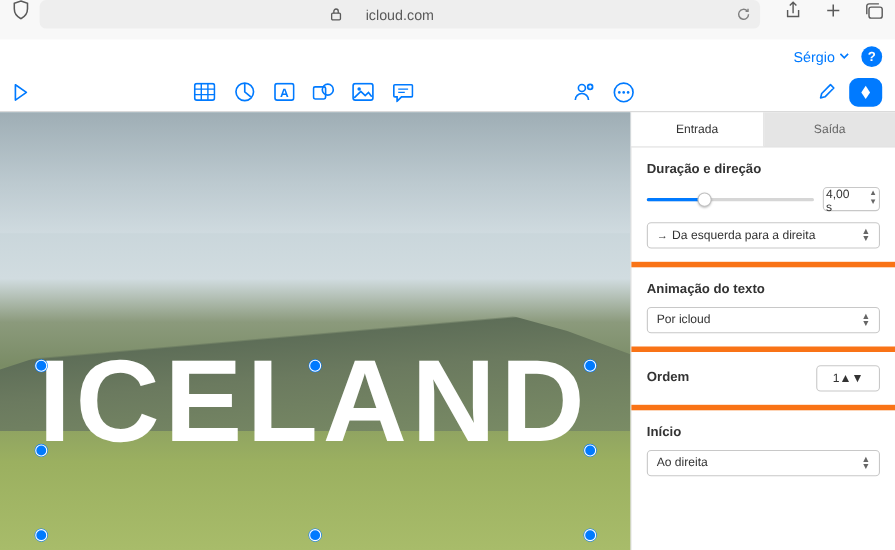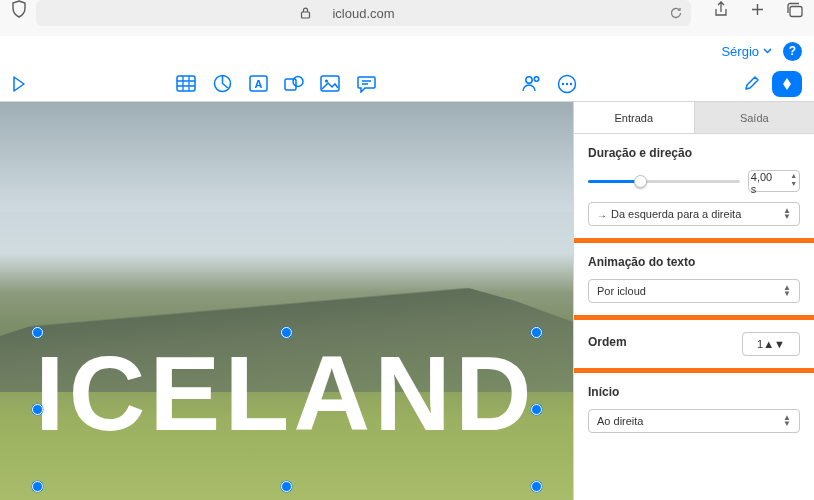--- a/index.html
+++ b/index.html
@@ -20,21 +20,21 @@
 .tool-group{display:flex;gap:14px;color:#007aff;position:absolute;left:175px}
 .tool-group span,.tool-group2 span{display:flex;align-items:center;justify-content:center;width:22px;height:22px}
 .tool-group2{display:flex;gap:14px;color:#007aff;position:absolute;left:520px}
 .right-tools{position:absolute;right:12px;display:flex;gap:10px;align-items:center}
 .brush-btn{color:#007aff;width:22px;height:22px;display:flex;align-items:center;justify-content:center}
 .anim-btn{width:30px;height:26px;background:#007aff;border-radius:8px;display:flex;align-items:center;justify-content:center}
 .content{display:flex;height:398px}
 .canvas{width:573px;height:398px;position:relative;overflow:hidden;background:linear-gradient(to bottom,#b8c9d1 0%,#c8d5da 25%,#d1dce0 38%,#8b9a7c 48%,#7a8c65 58%,#9bb060 80%,#a8bc6a 100%)}
 .mountain{position:absolute;top:150px;left:0;right:0;height:140px;background:linear-gradient(175deg,transparent 40%,#5e6e58 41%,#6b7a5f 60%,#7a8c65 100%);clip-path:polygon(0 60%,15% 40%,30% 25%,45% 15%,60% 10%,75% 18%,90% 35%,100% 50%,100% 100%,0 100%)}
 .clouds{position:absolute;top:0;left:0;right:0;height:110px;background:linear-gradient(to bottom,#9aa9b0 0%,#bcc9cf 60%,#d0dbe0 100%);opacity:.85}
-.text-box{position:absolute;top:240px;left:35px;width:504px;height:156px;border:none}
+.text-box{position:absolute;top:212px;left:35px;width:504px;height:156px;border:none}
 .big-text{font-size:106px;font-weight:700;letter-spacing:0.04em;color:#fff;line-height:.98;font-family:"Arial Black","Helvetica Neue",sans-serif;text-align:left}
 .sel-handle{position:absolute;width:11px;height:11px;background:#007aff;border:1.5px solid #fff;border-radius:50%;box-shadow:0 0 0 .5px #007aff}
 .inspector{width:241px;background:#fff;border-left:1px solid #d6d6d6;font-size:12px;color:#333}
 .tabs{display:flex;height:32px;border-bottom:1px solid #d6d6d6}
 .tab{flex:1;display:flex;align-items:center;justify-content:center;font-size:11px;color:#666;border-right:1px solid #d6d6d6;cursor:pointer}
 .tab:last-child{border-right:none;background:#e5e5e5}
 .tab.active{background:#fff;color:#333;font-weight:500}
 .effect-row{display:flex;align-items:center;padding:14px 14px;gap:10px;border-bottom:1px solid #e3e3e3;position:relative}
 .effect-icon{width:30px;height:30px;display:flex;align-items:center;justify-content:center;color:#007aff}
 .effect-name{font-weight:700;font-size:13px;color:#333}

